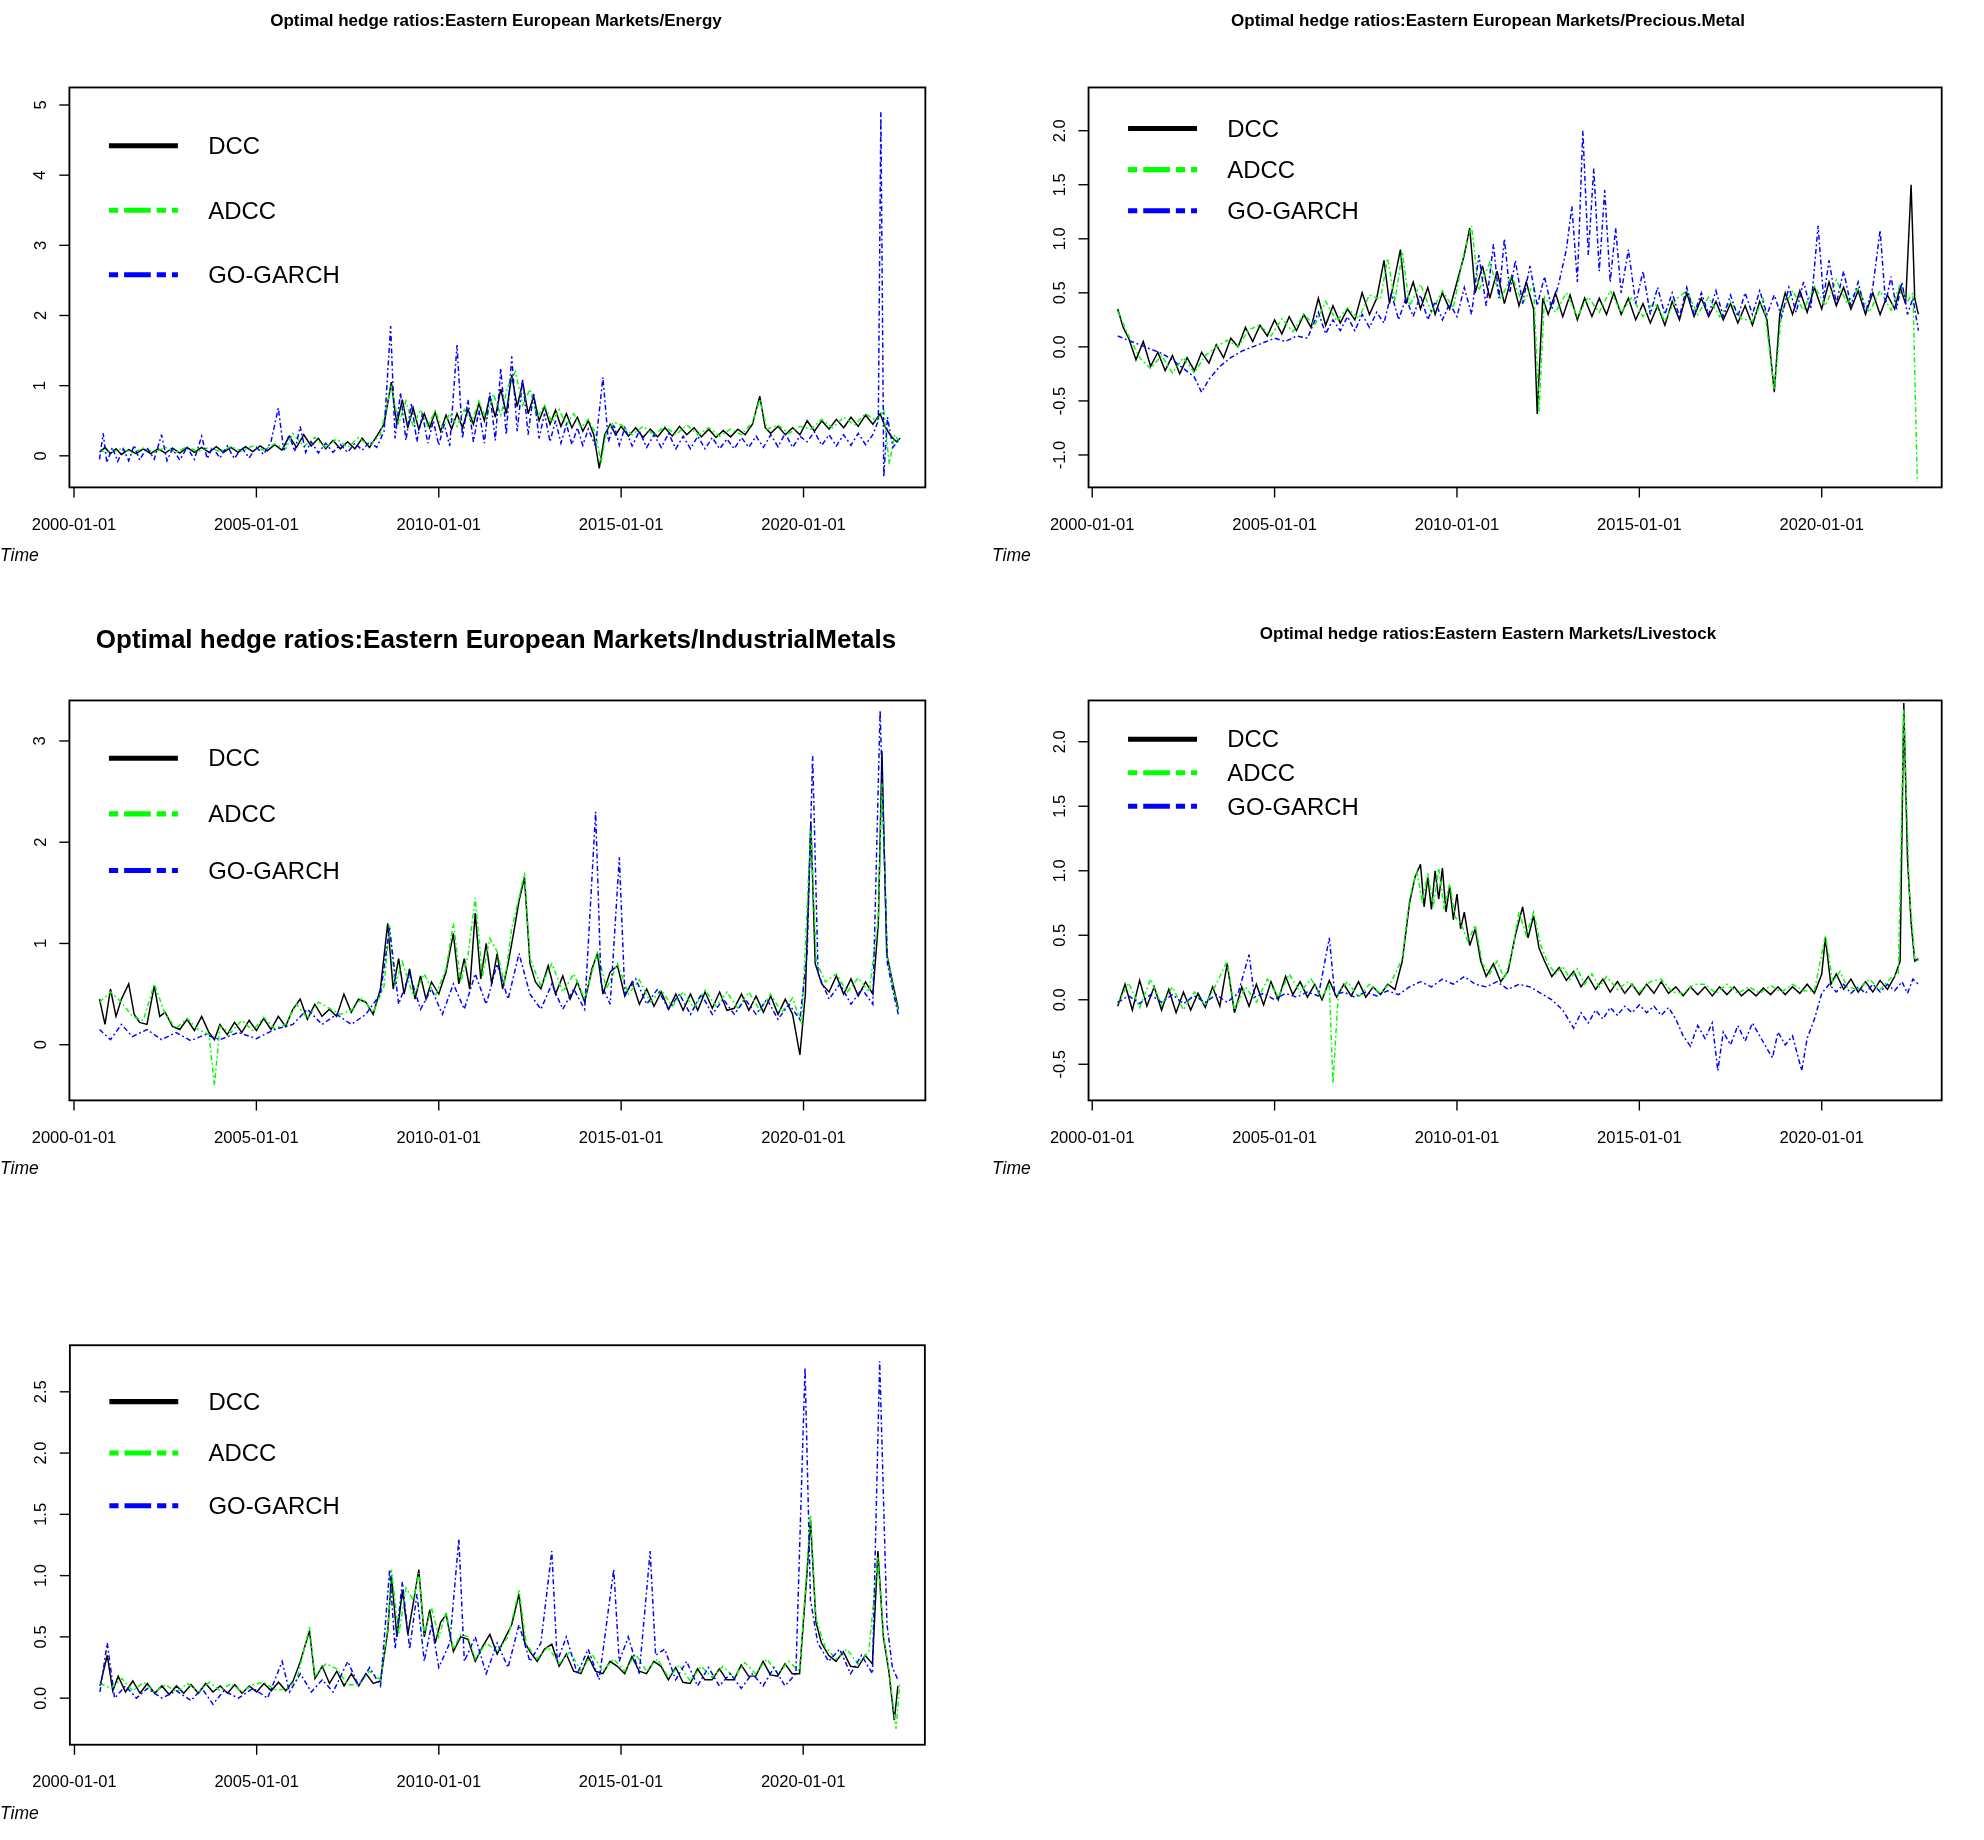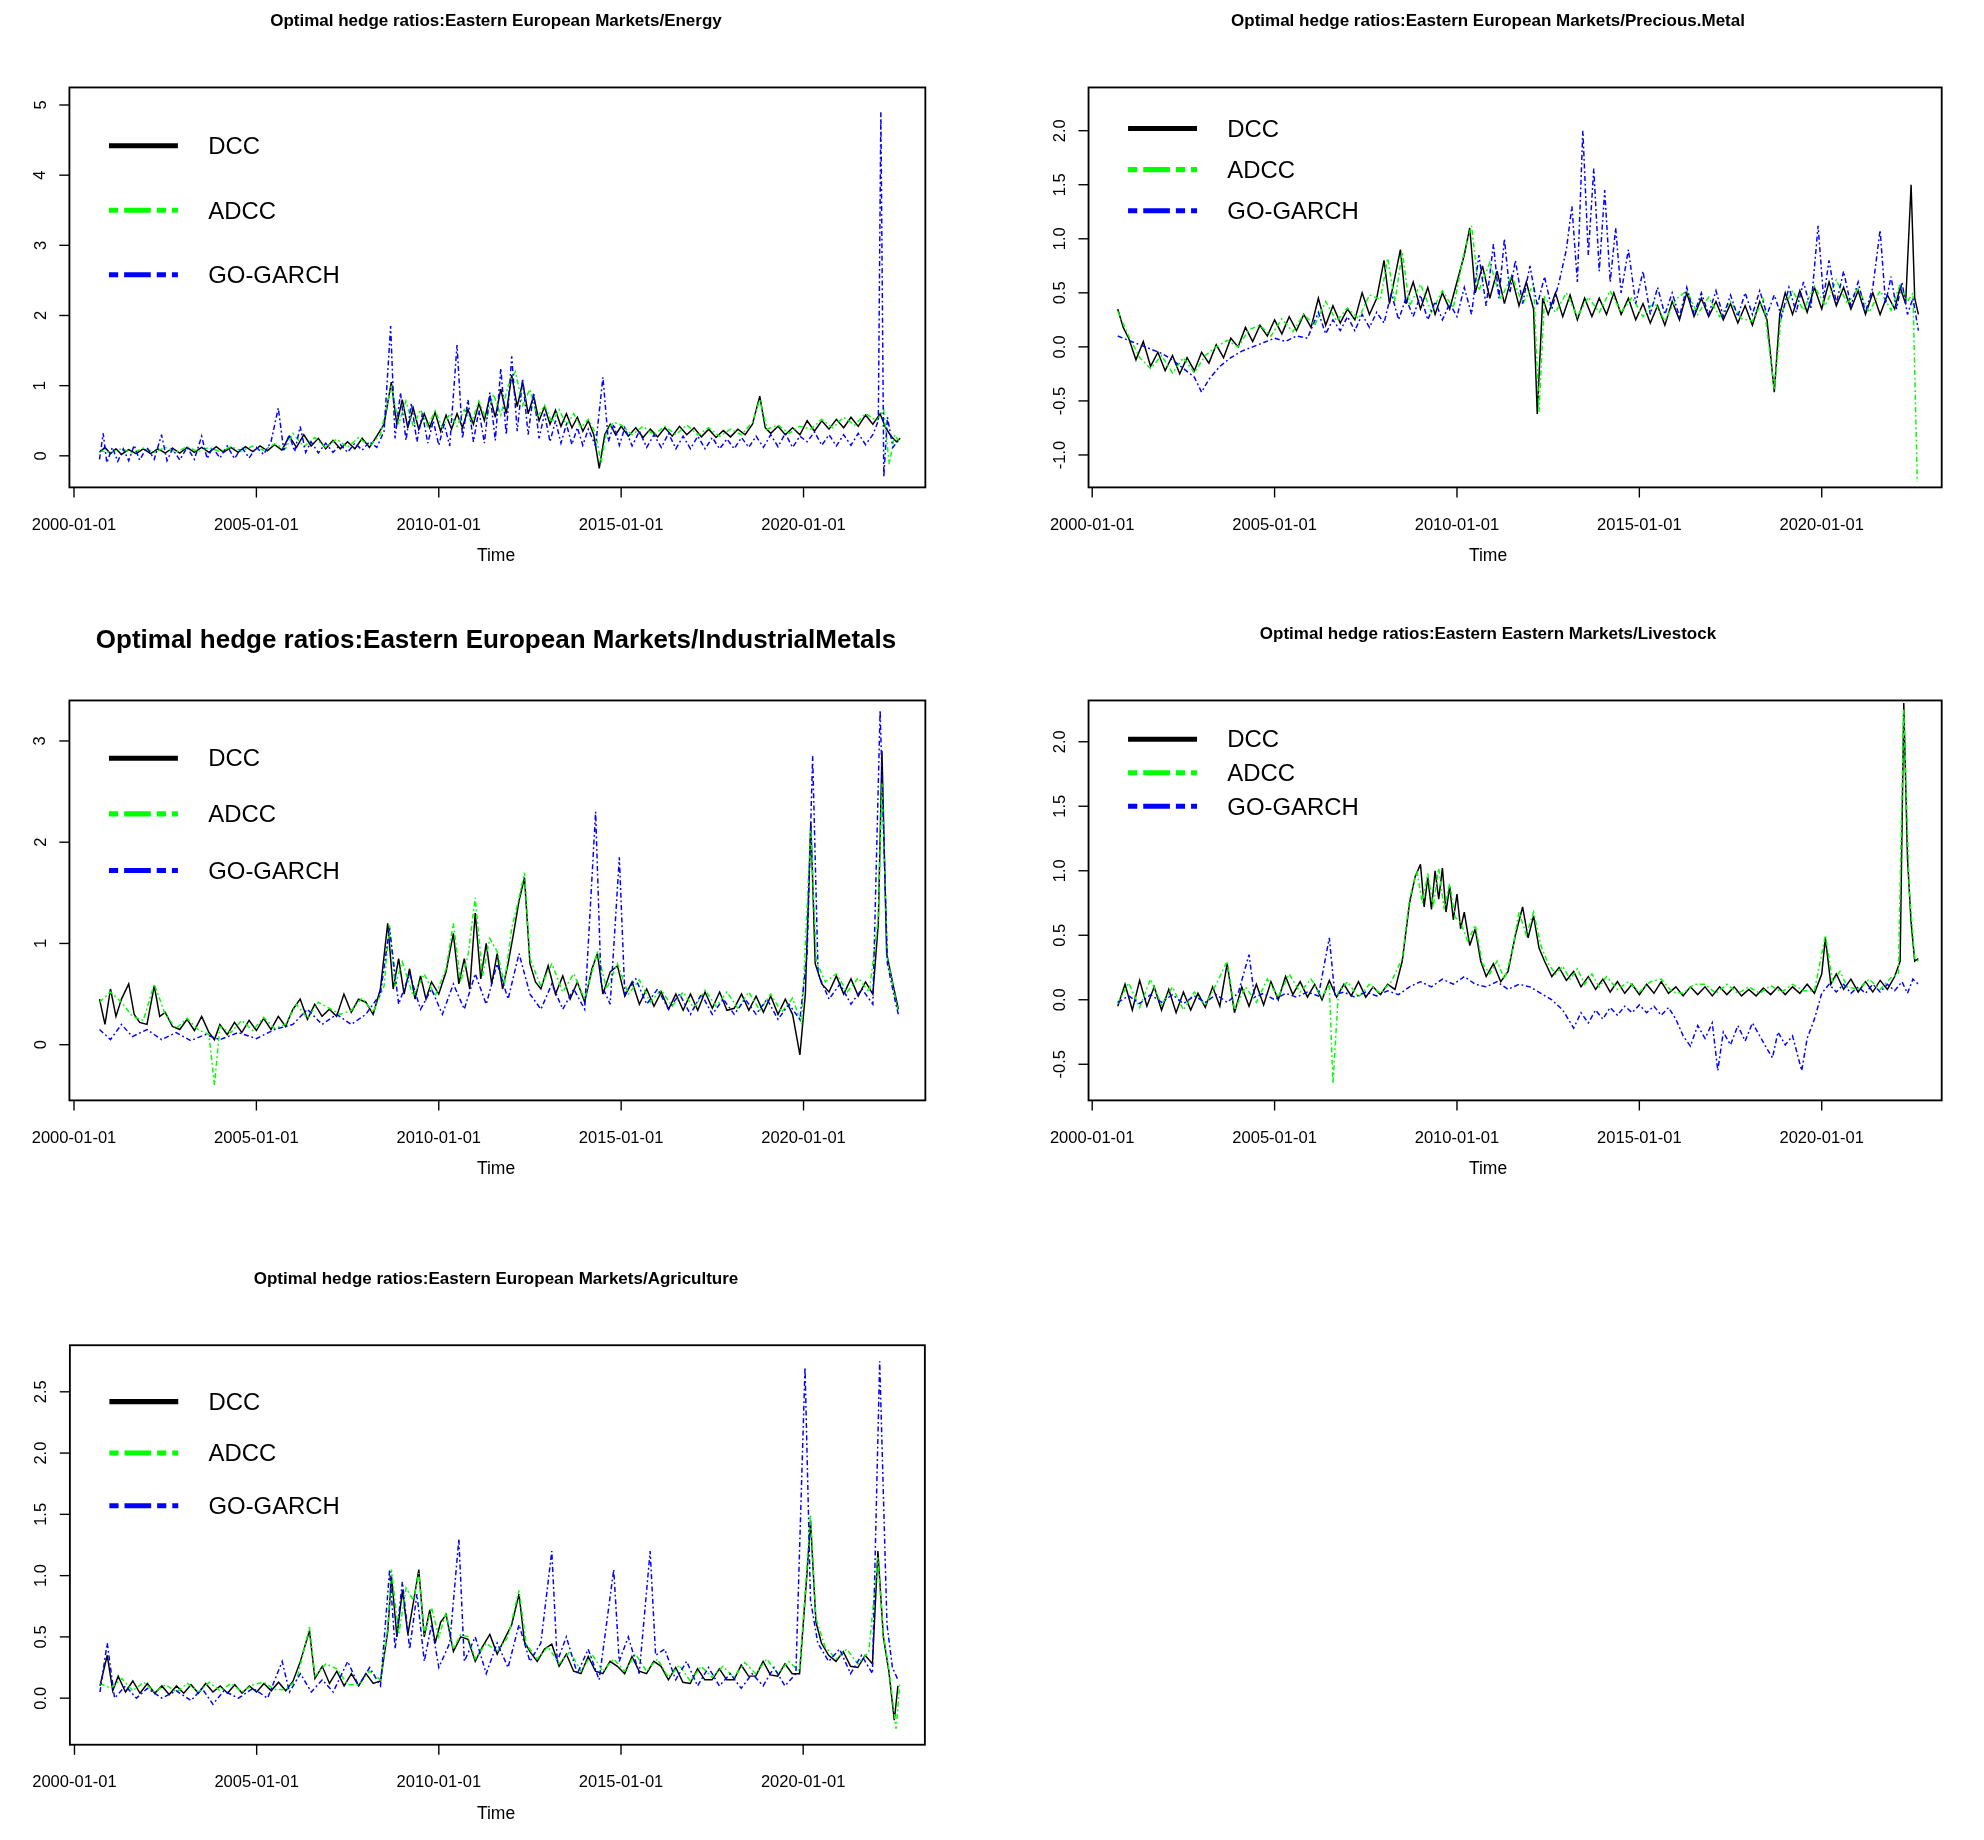--- a/index.html
+++ b/index.html
@@ -1,21 +1,21 @@
 <!DOCTYPE html>
 <html style="font-size:7.4px"><head>
 <meta charset="utf-8">
 <style>
   html,body{margin:0;padding:0;background:#ffffff;}
   .page{position:relative;width:1985px;height:1840px;background:#ffffff;
         font-family:"Liberation Sans",sans-serif;color:#000;overflow:hidden;}
   .panel{position:absolute;width:992px;height:613px;}
   .chart-title{position:absolute;top:11px;left:0;width:100%;margin:0;text-align:center;
         font-size:17px;font-weight:bold;color:#000;letter-spacing:0px;}
-  .xlab{position:absolute;top:545px;left:0;width:100%;text-align:center;font-size:17.5px;color:#000;}
+  .xlab{position:absolute;top:545px;left:0;width:100%;text-align:left;font-size:17.5px;color:#000;font-style:italic;}
   svg.plot{position:absolute;left:0;top:0;width:992px;height:613px;}
   .tick-label{font-size:36px;fill:#000;}
   .legend-label{font-size:52px;fill:#000;}
 </style>
 </head>
 <body>
 
 <div class="page">
   <section class="panel" style="left:0px;top:0px">
     <h2 class="chart-title">Optimal hedge ratios:Eastern European Markets/Energy</h2>
@@ -177,21 +177,20 @@
         <text x="512" y="292.1935483870967" class="legend-label">DCC</text>
         <line x1="296" y1="347.1612903225806" x2="446" y2="347.1612903225806" stroke="#00FF00" stroke-width="11" stroke-dasharray="20 13 58 13"></line>
         <text x="512" y="365.1612903225806" class="legend-label">ADCC</text>
         <line x1="296" y1="420.1290322580645" x2="446" y2="420.1290322580645" stroke="#0000FF" stroke-width="11" stroke-dasharray="20 13 58 13"></line>
         <text x="512" y="438.1290322580645" class="legend-label">GO-GARCH</text>
       </svg>
     <div class="xlab">Time</div>
   </section>
 
   <section class="panel" style="left:0px;top:1226px;height:614px">
-    <h2 class="chart-title" style="top:43px">Optimal hedge ratios:Eastern European Markets/Agriculture</h2>
     <svg class="plot" width="992" height="614" viewBox="0 0 2158 1335" style="top:32px">
         <clipPath id="clip-4">
           <rect x="151" y="190" width="1862" height="870"></rect>
         </clipPath>
         <rect x="151" y="190" width="1862" height="870" fill="none" stroke="#000000" stroke-width="4"></rect>
         <line x1="161" y1="1060" x2="161" y2="1082" stroke="#000000" stroke-width="3"></line>
         <text x="161" y="1152" text-anchor="middle" class="tick-label">2000-01-01</text>
         <line x1="557.75" y1="1060" x2="557.75" y2="1082" stroke="#000000" stroke-width="3"></line>
         <text x="557.75" y="1152" text-anchor="middle" class="tick-label">2005-01-01</text>
         <line x1="954.5" y1="1060" x2="954.5" y2="1082" stroke="#000000" stroke-width="3"></line>

